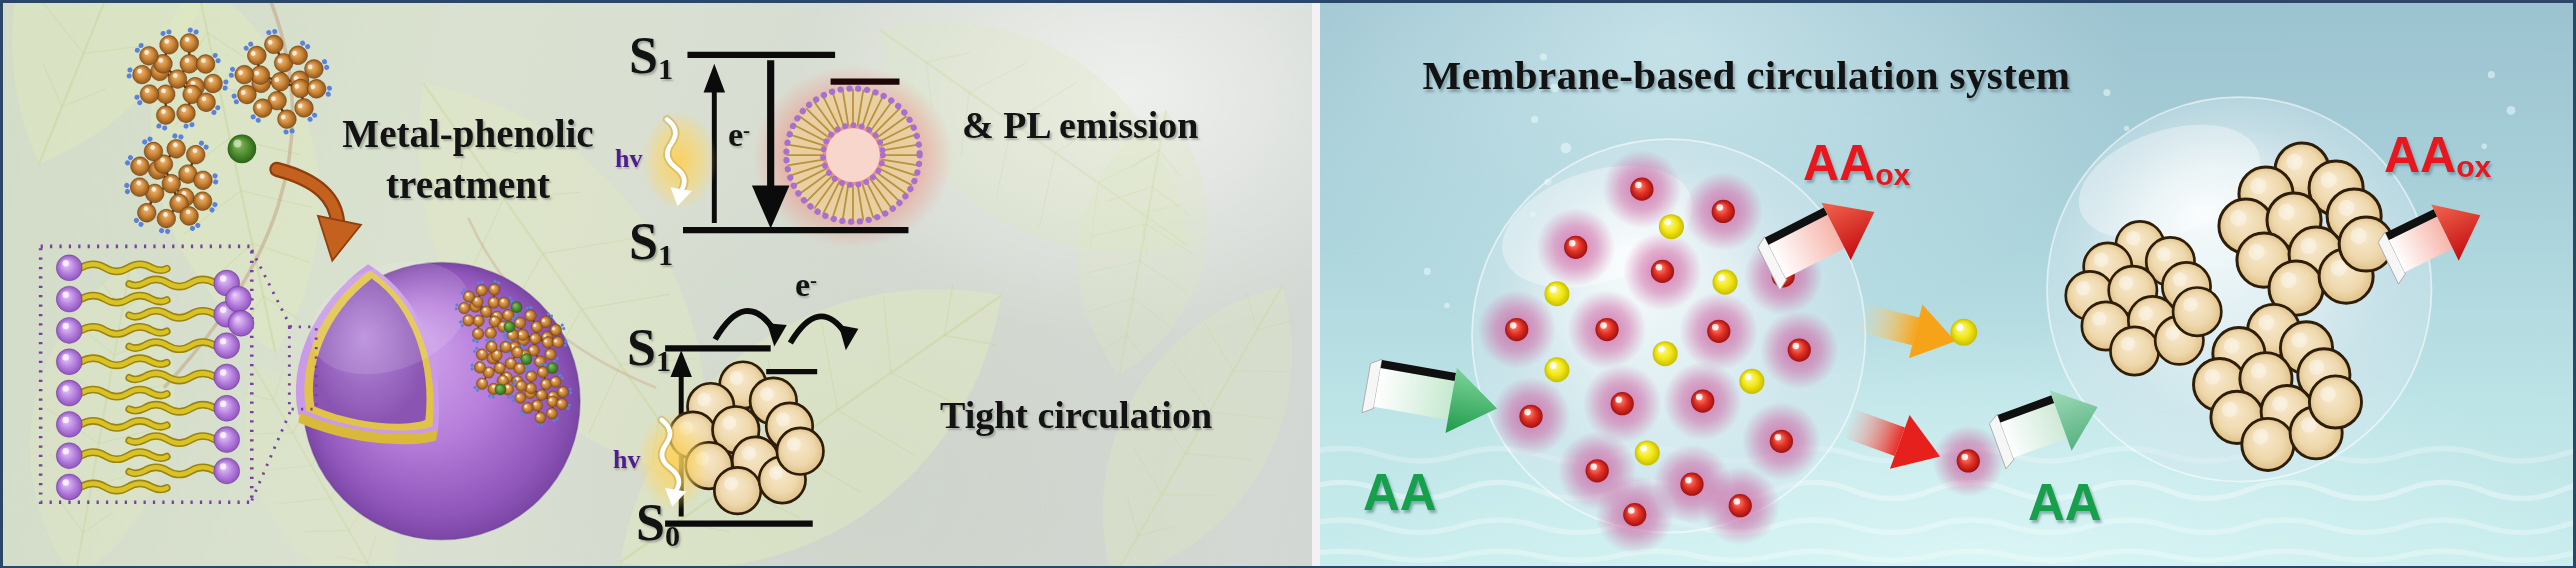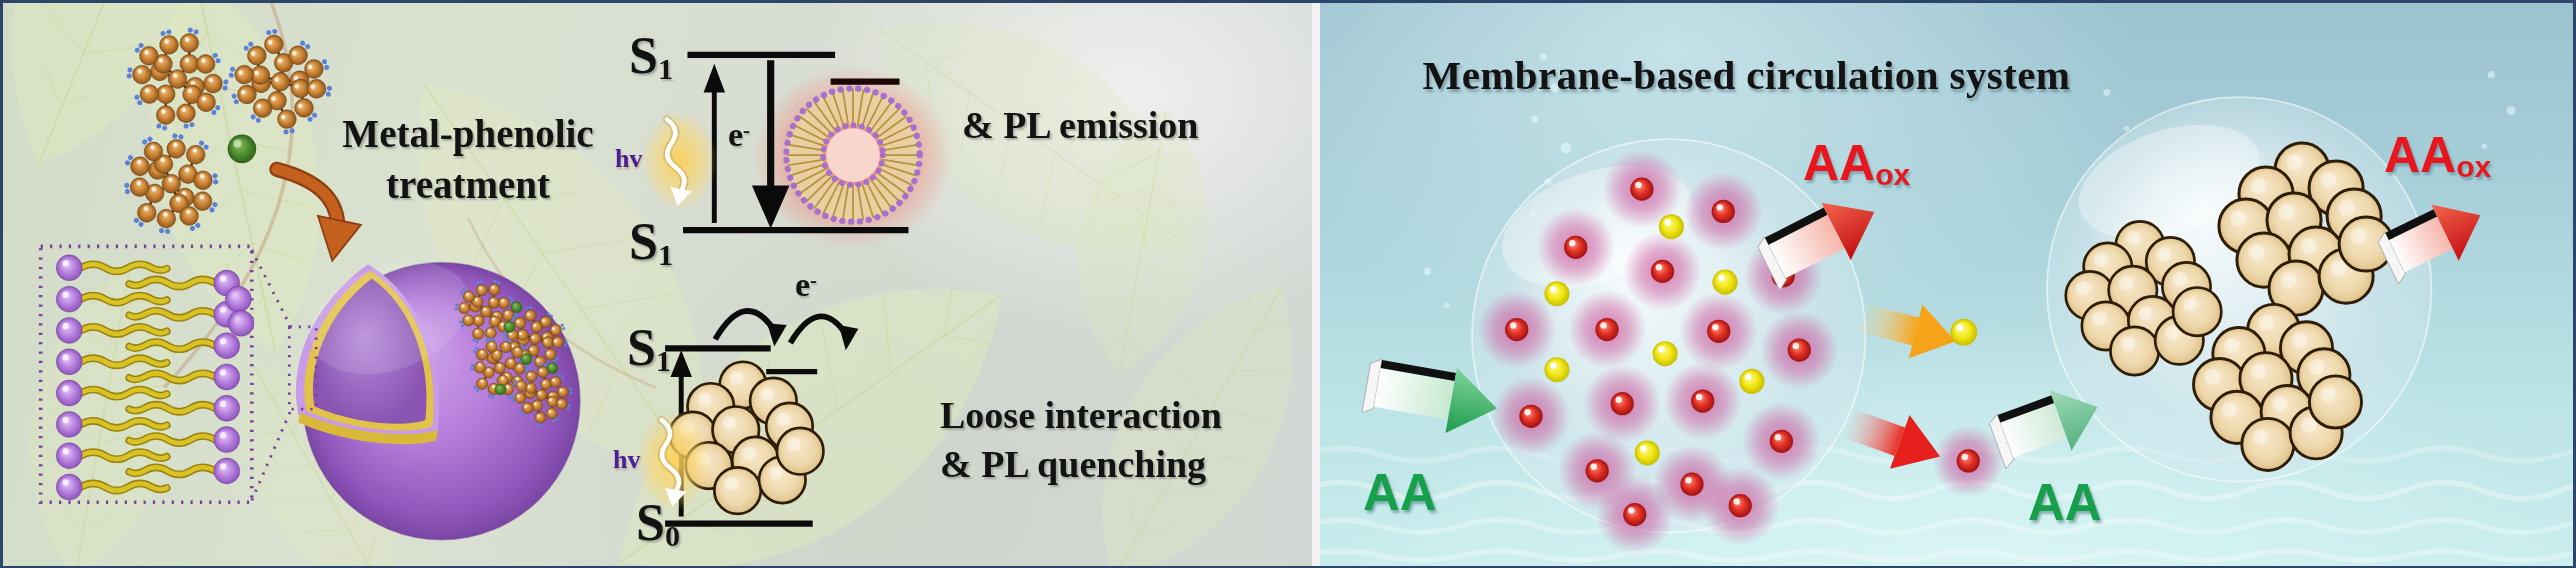--- a/index.html
+++ b/index.html
@@ -1304,22 +1304,21 @@
   </div>
 
   <div class="txt serif elabel" style="left:792px;top:263px;">
     <span>e</span><sup class="sm">-</sup>
   </div>
   <div class="txt serif slabel" style="left:624px;top:315px;">
     <span>S</span><sub class="sm">1</sub>
   </div>
   <div class="txt serif hvlabel" style="left:610px;top:442px;">hv</div>
   <div class="txt serif caption shadow1" style="left:937px;top:388px;">
-    <div>Loose interaction</div>
-    <div>&amp; PL quenching</div>
+    <div>Tight circulation</div>
   </div>
   <div class="txt serif slabel" style="left:626px;top:490px;margin-left:7px;">
     <span>S</span><sub class="sm">0</sub>
   </div>
 
   <div class="txt serif title" style="left:1388px;top:48px;width:651px;text-align:center;">Membrane-based circulation system</div>
 
   <div class="txt sans aa" style="left:1360px;top:460px;">AA</div>
   <div class="txt sans aaox" style="left:1800px;top:131px;">
     <span>AA</span><sub class="ox">ox</sub>

